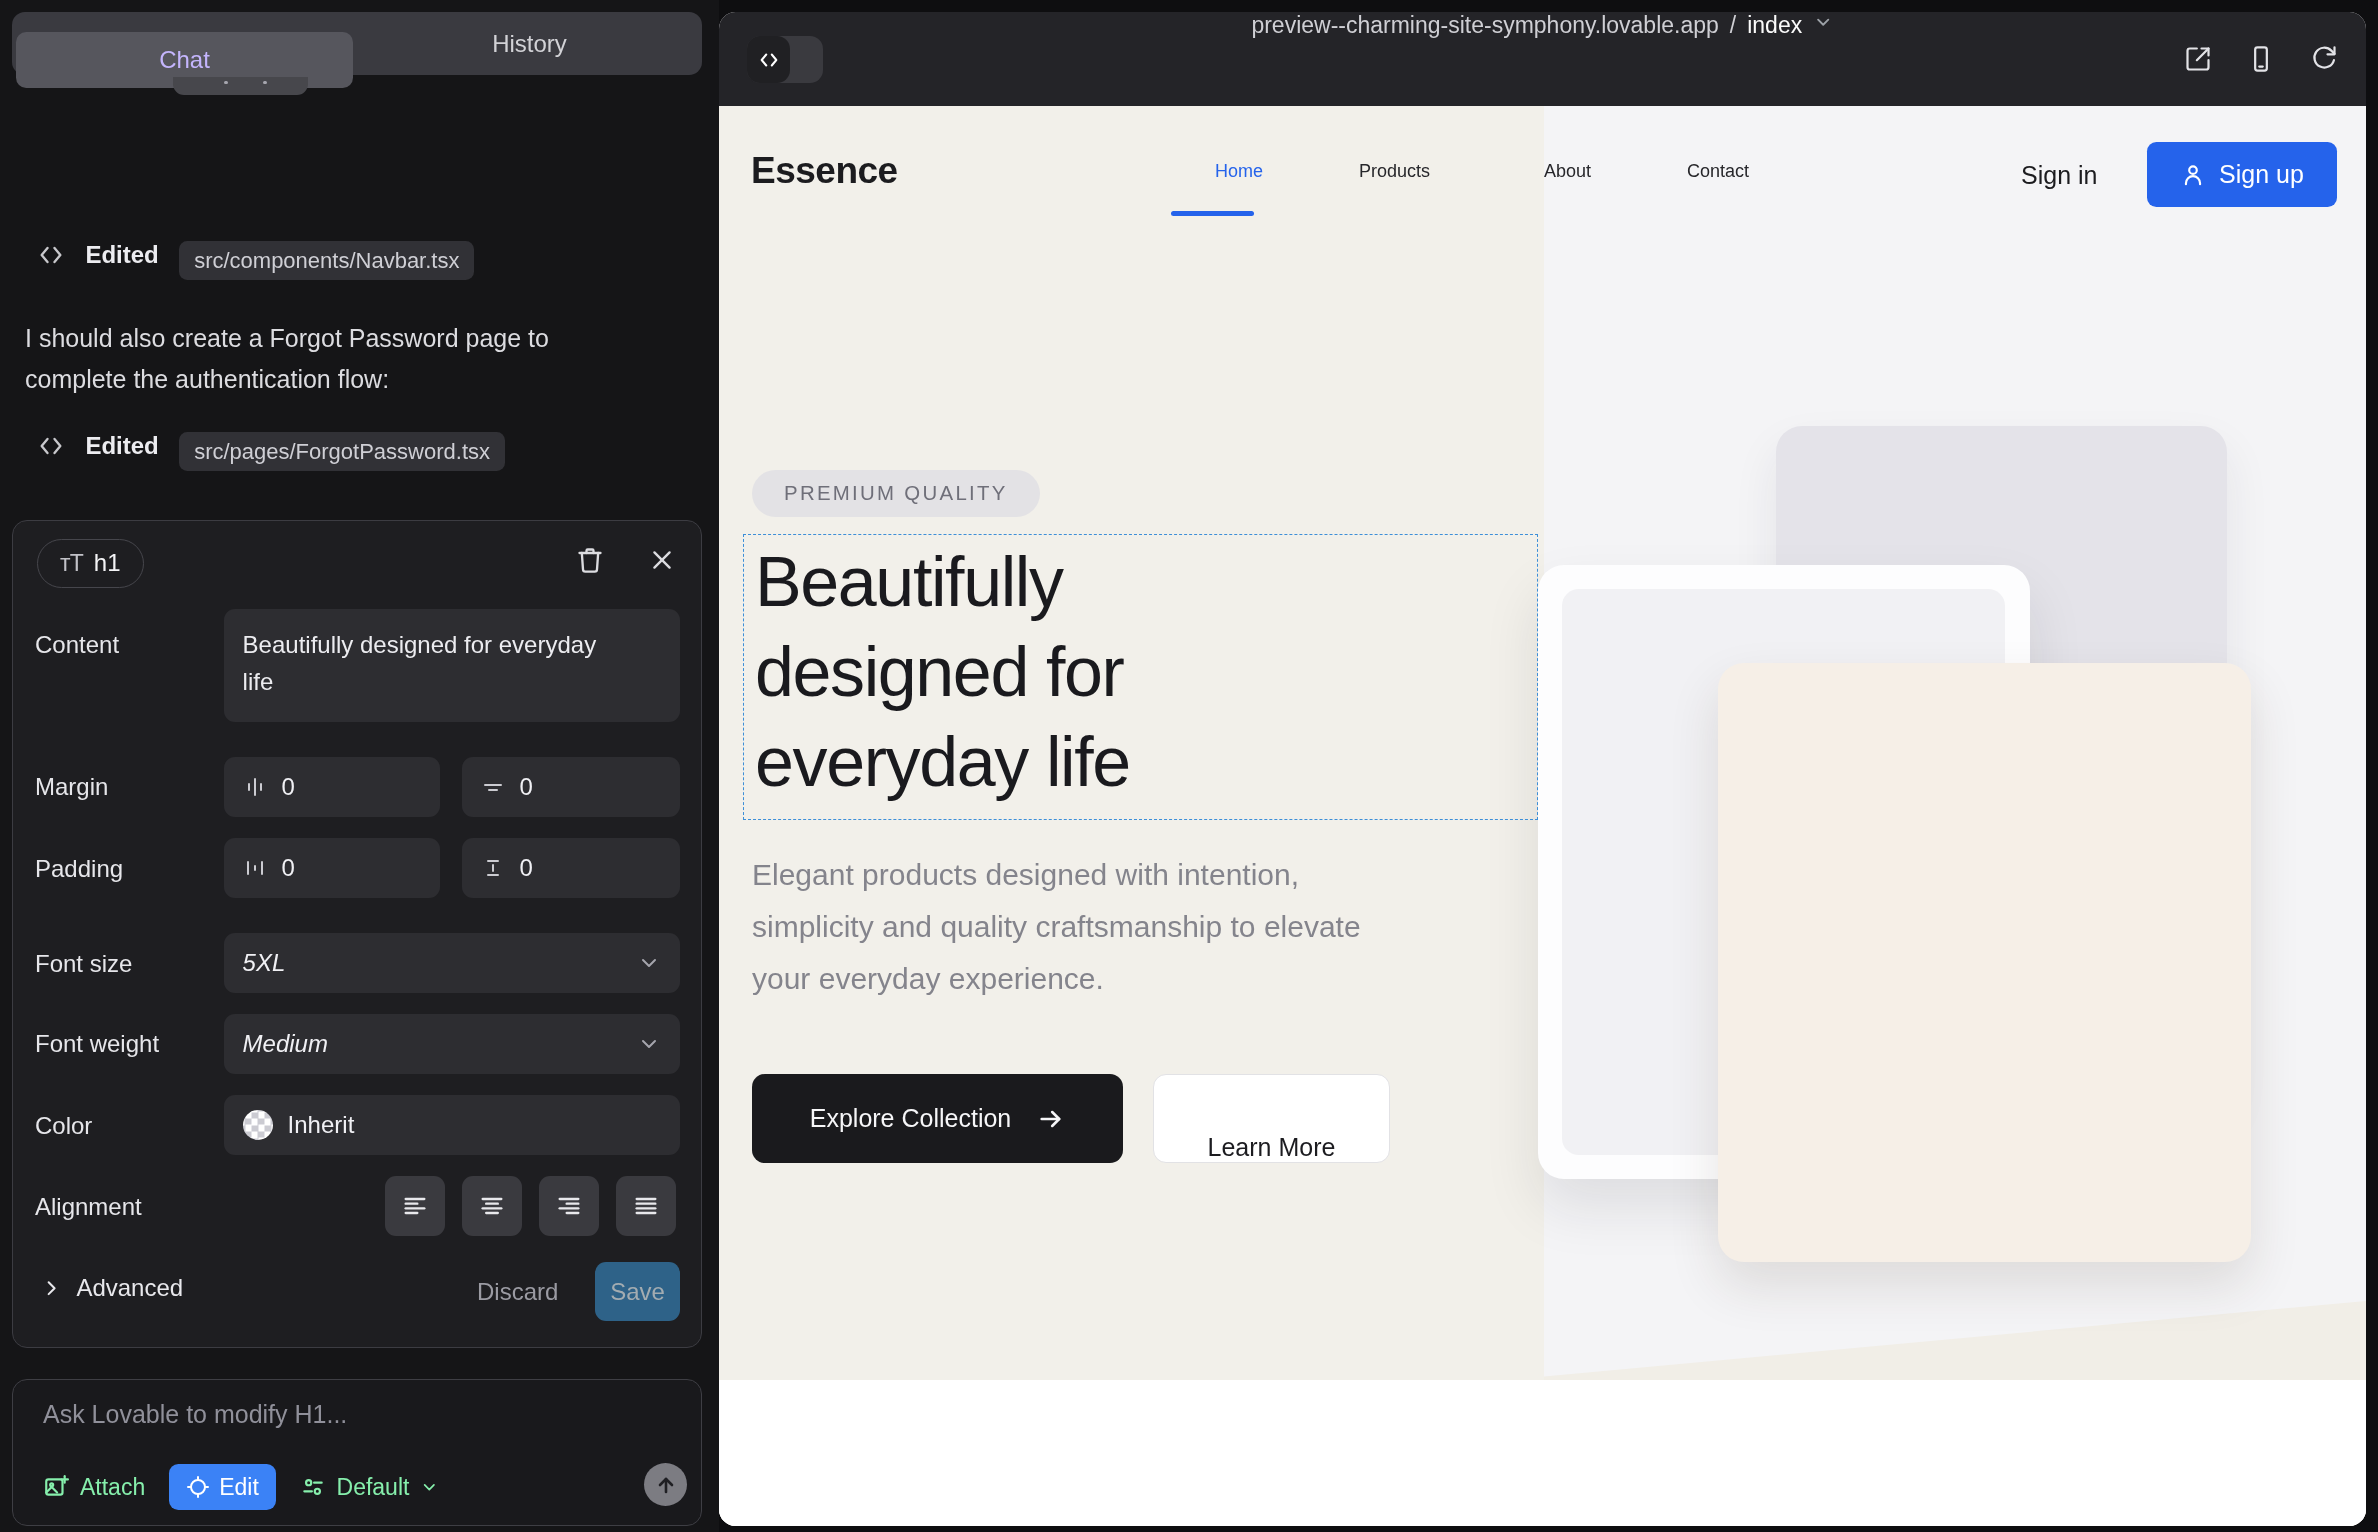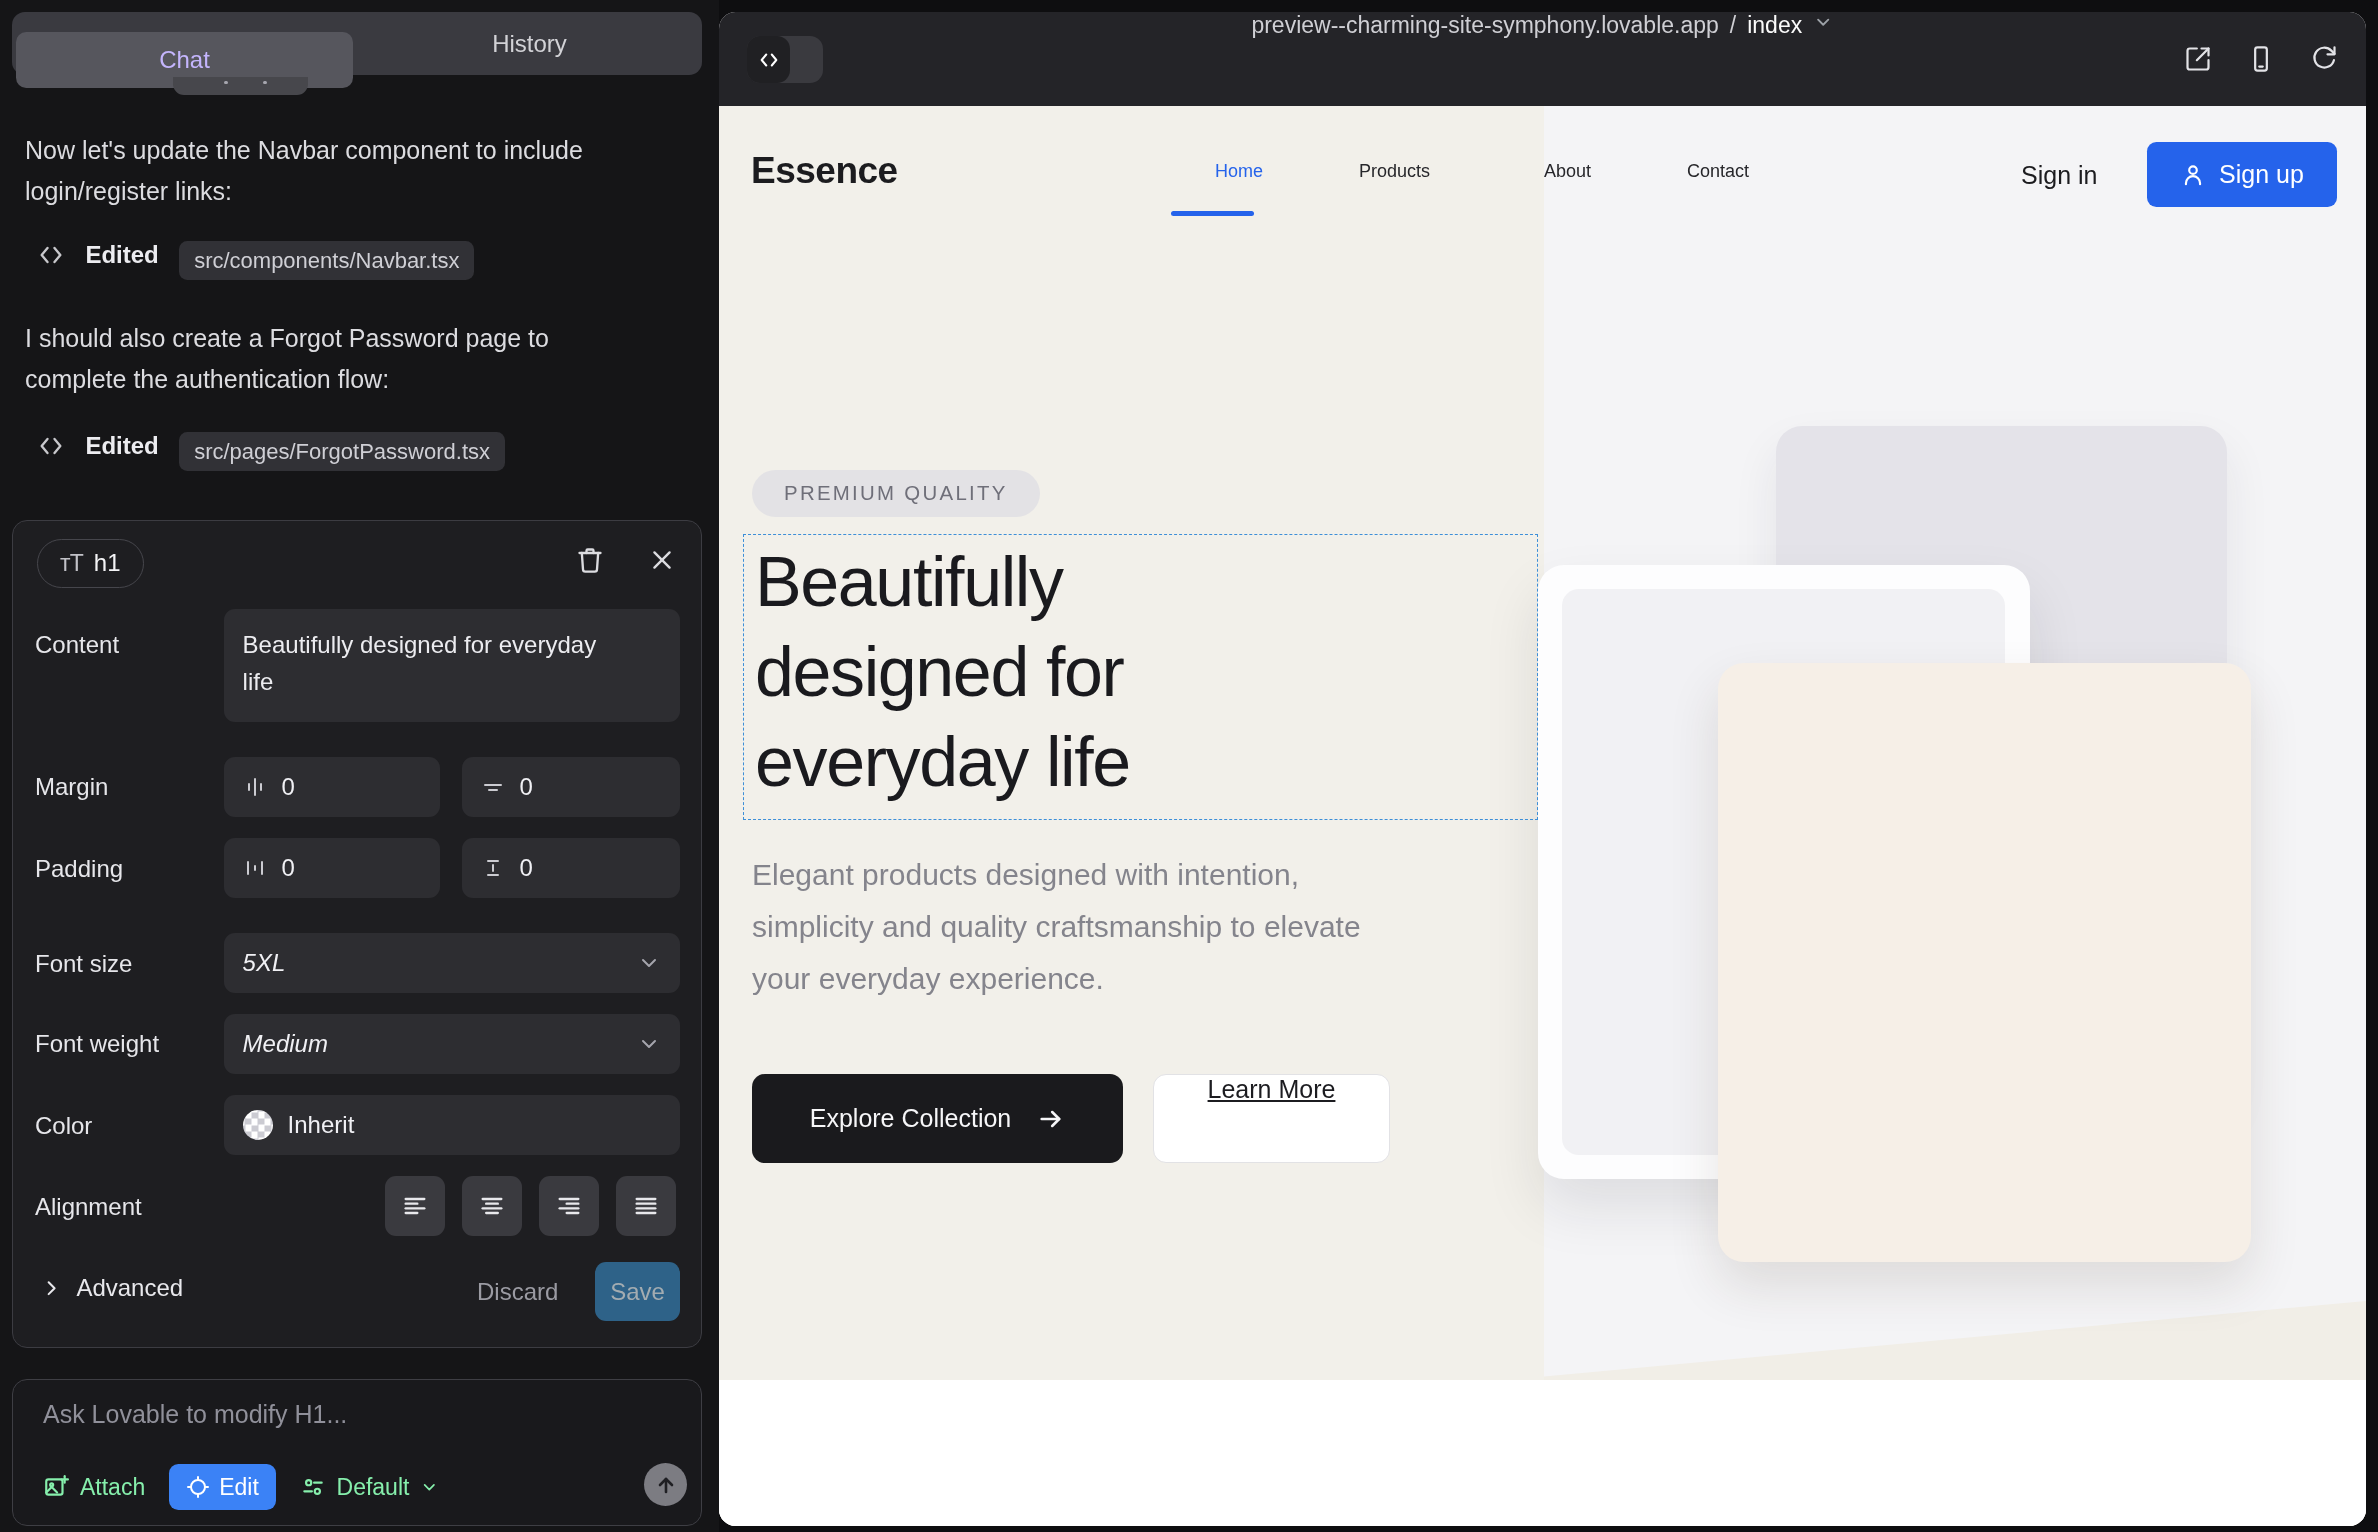--- a/index.html
+++ b/index.html
@@ -113,22 +113,22 @@
     color:#6f6f79; font-weight:500; }
   .dashed-box { position:absolute; left:24px; top:428px; width:795px; height:286px;
     border:1.9px dashed #3d8fd8; z-index:5; cursor:pointer; }
   .hero-h1 { position:absolute; left:11px; top:1.9px; width:575px; font-size:70px; line-height:90px;
     font-weight:500; color:#1a1a1e; letter-spacing:-1.4px; }
   .hero-p { position:absolute; left:33px; top:743px; width:668px; font-size:30px; line-height:52px; color:#84848c; z-index:5; }
   .cta-primary { position:absolute; left:33px; top:968px; width:371px; height:89px; background:#1a1a1d;
     border-radius:13px; display:flex; align-items:center; justify-content:center; gap:26px;
     color:#f6f6f8; font-size:25px; cursor:pointer; z-index:5; }
   .cta-secondary { position:absolute; left:434px; top:968px; width:237px; height:89px; background:#ffffff;
-    border:1.4px solid #e2e2e5; border-radius:13px; display:flex; align-items:flex-start; justify-content:center;
-    color:#1c1c20; font-size:25px; cursor:pointer; z-index:5;text-decoration:underline; }
+    border:1.4px solid #e2e2e5; border-radius:13px; display:flex; align-items:flex-end; justify-content:center;
+    color:#1c1c20; font-size:25px; cursor:pointer; z-index:5; }
 
   svg { display:block; }
 </style>
 </head>
 <body>
 
 <div id="left-panel">
 
   <div class="tabs-bar">
     <div class="tab active">
@@ -137,21 +137,20 @@
     <div class="tab">
         <span>History</span>
       </div>
   </div>
 
   <div class="partial-chip">
     <i style="left:51px"></i>
     <i style="left:90px"></i>
   </div>
 
-  <div class="msg" style="top:130px">Now let's update the Navbar component to include login/register links:</div>
 
   <div class="edited-row" style="top:241px">
     <span style="color:#c8c8cc">
       <svg width="28" height="28" viewBox="0 0 24 24" fill="none" stroke="currentColor" stroke-width="2" stroke-linecap="round" stroke-linejoin="round">
           <polyline points="9 6 4 12 9 18"></polyline>
           <polyline points="15 6 20 12 15 18"></polyline>
         </svg>
     </span>
     <span class="edited-label">Edited</span>
     <span class="file-chip">src/components/Navbar.tsx</span>

